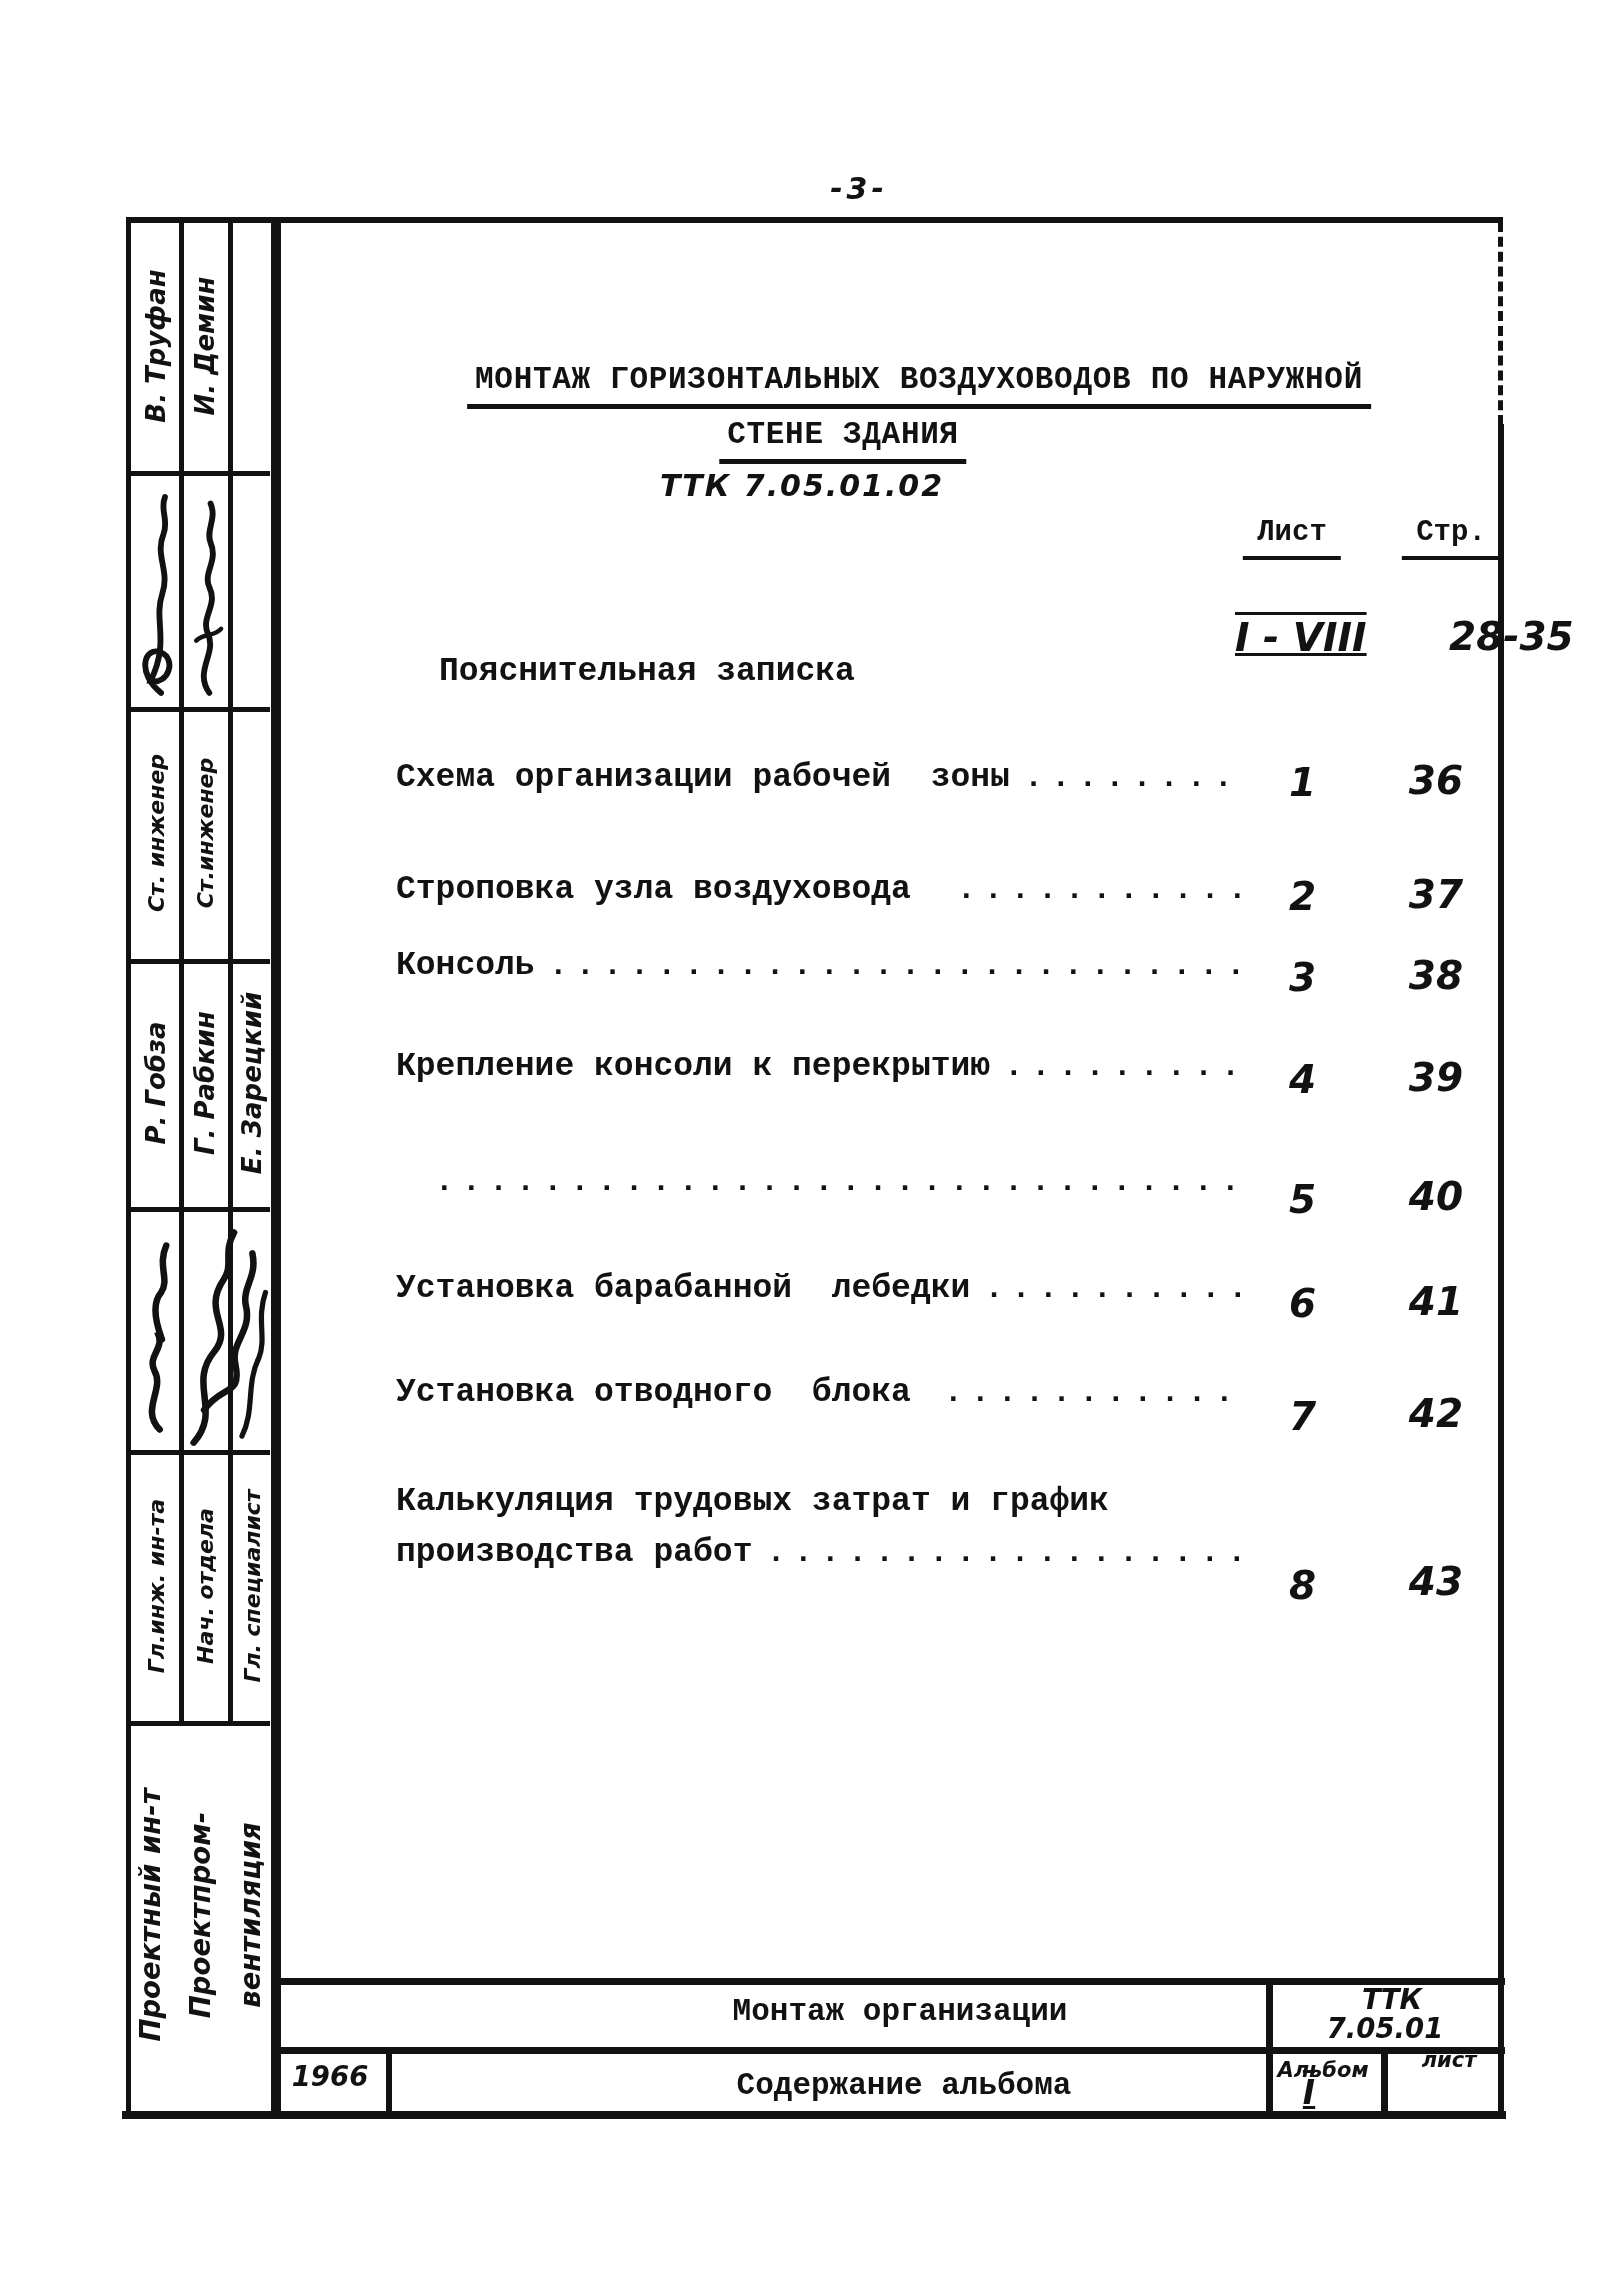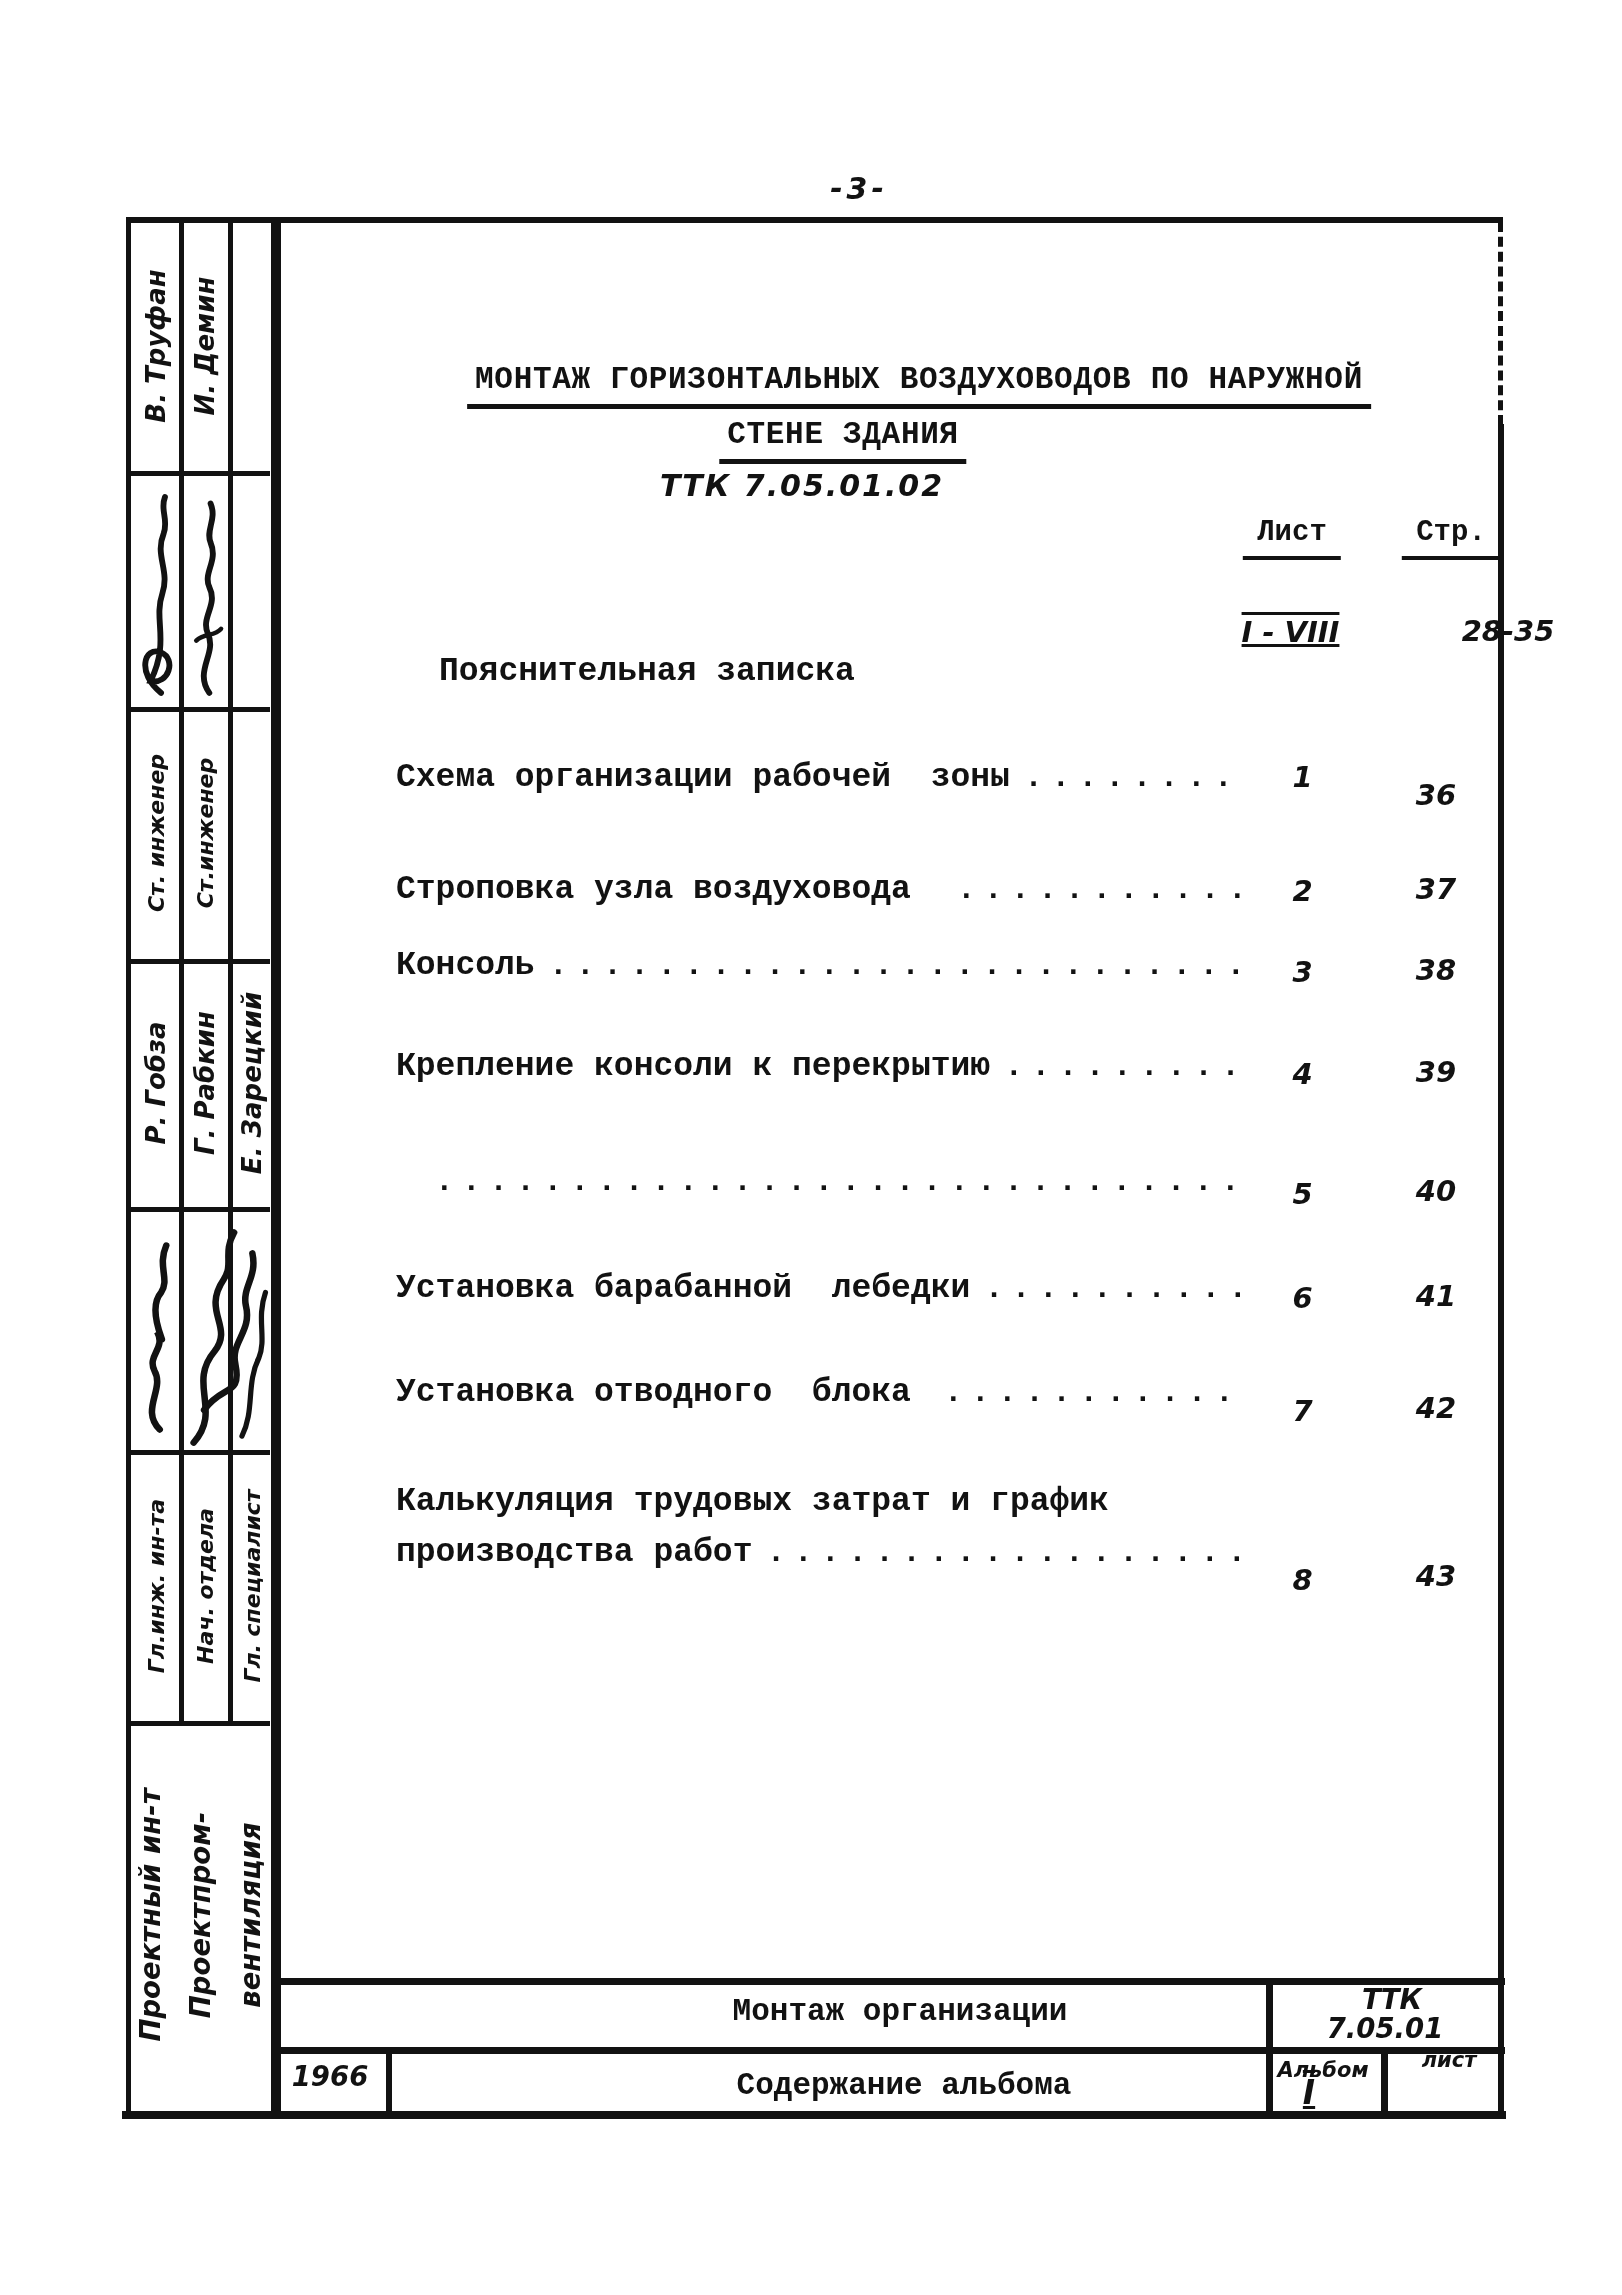--- a/index.html
+++ b/index.html
@@ -30,21 +30,21 @@
   
   .pgnum{font-size:30px;letter-spacing:3.9px;}
   .title-line{font-size:31px;letter-spacing:0.7px;white-space:pre;border-bottom:5.2px solid #121212;padding:0 7.9px 6.5px 7.9px;}
   .ttk-code{font-size:30px;letter-spacing:2px;}
   
   .col-head{font-size:29px;border-bottom:4.6px solid #121212;padding:0 14.4px 6.5px 14.4px;}
   .toc-row{position:absolute;left:396px;width:851px;display:flex;align-items:flex-end;}
   .toc-label{font-size:33px;white-space:pre;line-height:38px;text-align:center;}
   .dots{flex:1;overflow:hidden;white-space:nowrap;font-size:31px;letter-spacing:8.5px;
         line-height:38px;margin-left:14.4px;font-weight:bold;}
-  .val{font-size:29px;text-align:center;white-space:nowrap;}
+  .val{font-size:39px;text-align:center;white-space:nowrap;}
   .sheetcol{width:111px;}
   .pagecol{width:118px;}
   .rovl{text-decoration:underline overline;text-decoration-thickness:3.3px;}
   
   .tb-line{background:#121212;}
   .tb-text{font-size:31px;white-space:nowrap;}
   .tb-hw-big{font-size:27.5px;white-space:nowrap;}
   .tb-hw-small{font-size:21px;white-space:nowrap;}
 </style>
 </head>
@@ -119,21 +119,21 @@
     <span class="typed toc-label" style="padding-left:43px;">Пояснительная записка</span>
   </div>
   <div class="abs hw val sheetcol rovl" style="left:1235px;top:615px;">I - VIII</div>
   <div class="abs hw val pagecol" style="left:1449px;top:614px;">28-35</div>
 
   <div class="toc-row" style="top:759px;">
     <span class="typed toc-label">Схема организации рабочей  зоны</span>
     <span class="typed dots">......................................................</span>
   </div>
   <div class="abs hw val sheetcol" style="left:1247px;top:760px;">1</div>
-  <div class="abs hw val pagecol" style="left:1377px;top:758px;margin-top:20px;">36</div>
+  <div class="abs hw val pagecol" style="left:1377px;top:758px;">36</div>
 
   <div class="toc-row" style="top:871px;">
     <span class="typed toc-label">Строповка узла воздуховода</span>
     <span class="typed dots" style="margin-left:46px;">......................................................</span>
   </div>
   <div class="abs hw val sheetcol" style="left:1247px;top:874px;">2</div>
   <div class="abs hw val pagecol" style="left:1377px;top:872px;">37</div>
 
   <div class="toc-row" style="top:947px;">
     <span class="typed toc-label">Консоль</span>

